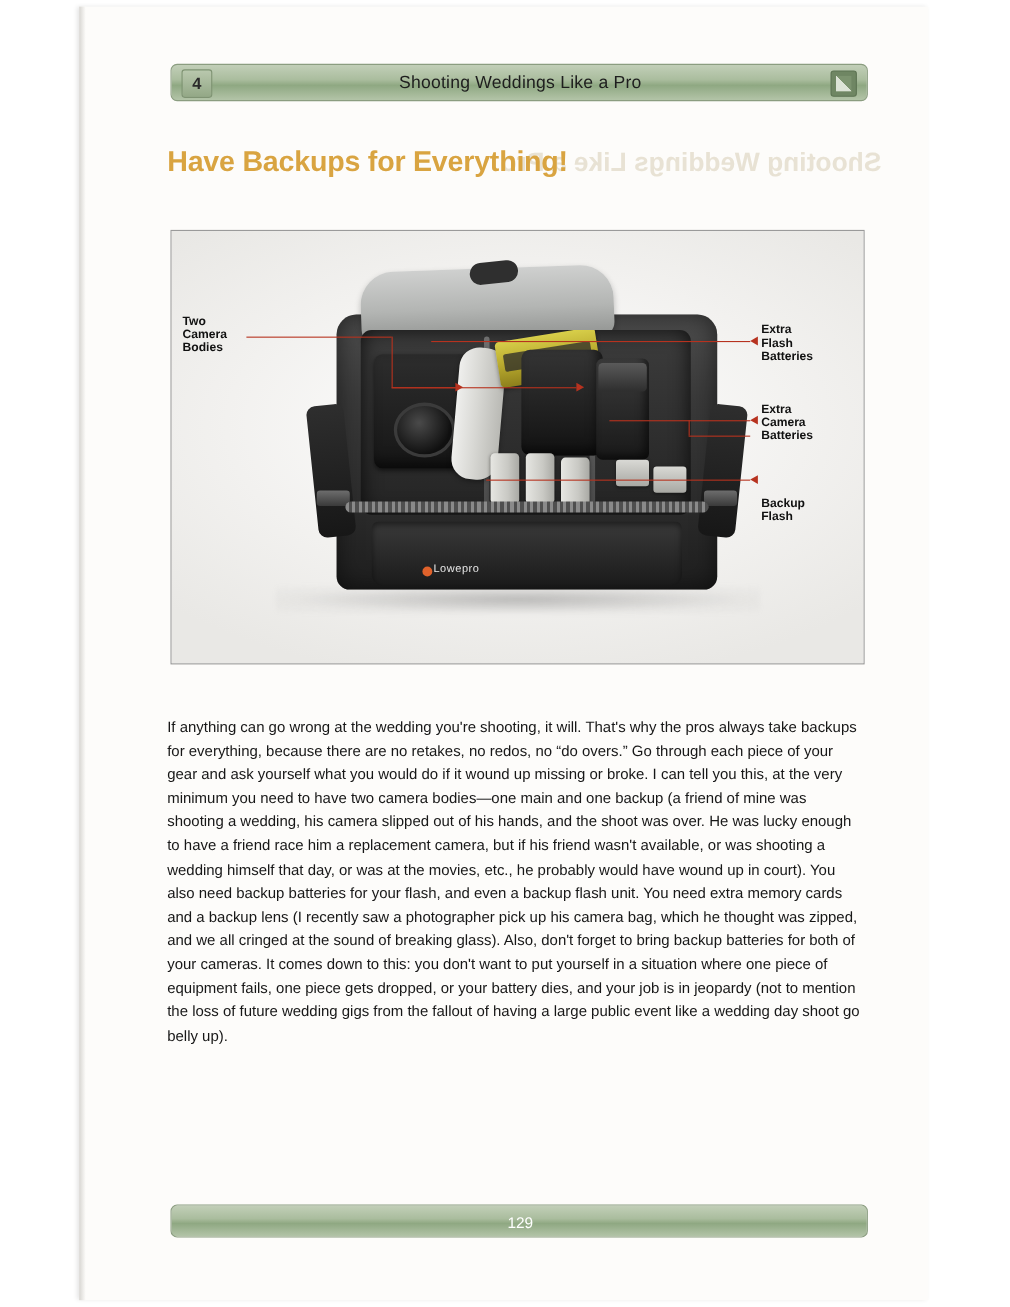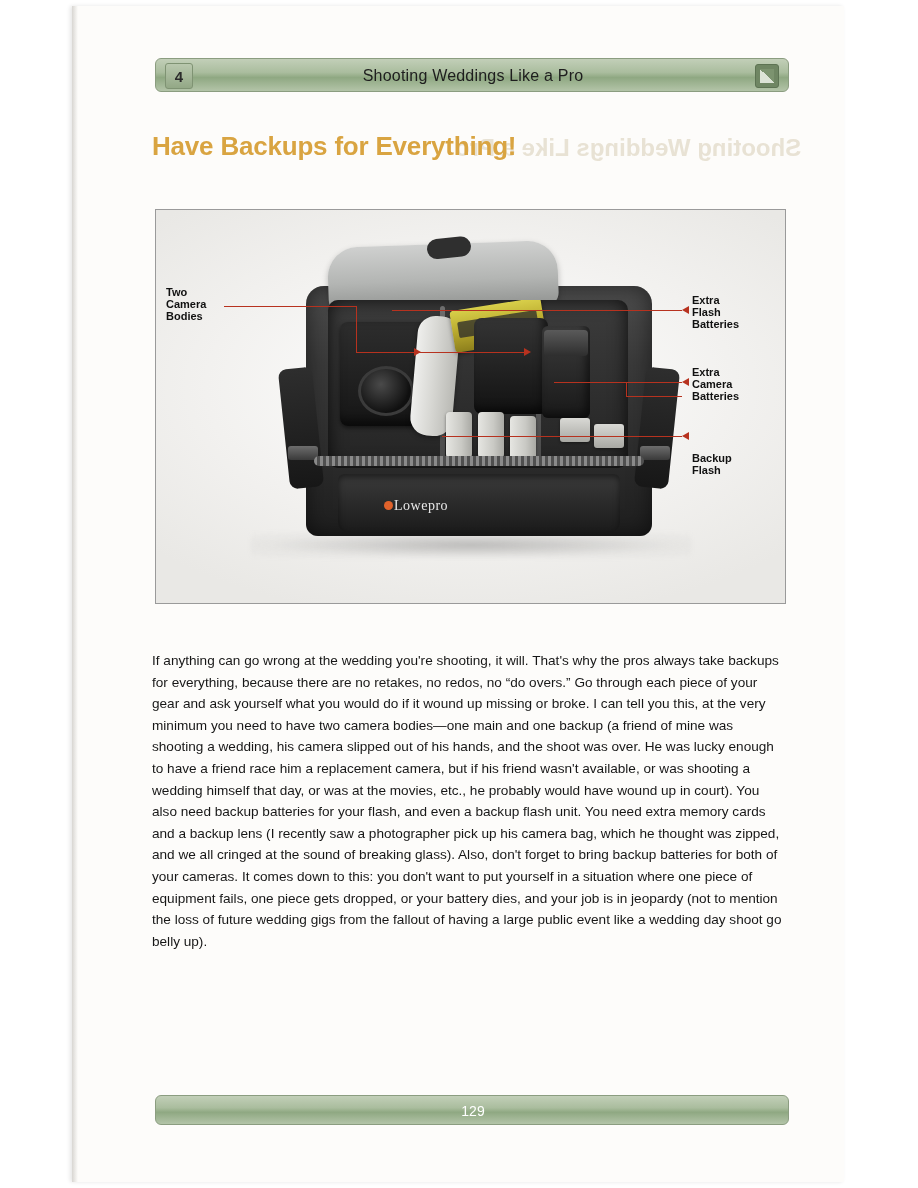--- a/index.html
+++ b/index.html
@@ -338,26 +338,26 @@
     top: 236px;
     width: 282px;
     height: 58px;
     background: linear-gradient(to bottom, #3a3a3a, #1b1b1b);
     border-radius: 6px 6px 10px 10px;
     box-shadow: inset 0 3px 6px rgba(0,0,0,0.5);
   }
   .logo {
     position: absolute;
     left: 110px;
-    top: 260px;
+    top: 274px;
     width: 78px;
     height: 16px;
     color: #e8e8e8;
-    font-size: 14px;
-    font-family: Liberation Serif, serif;
+    font-size: 10px;
+    font-family: Liberation Sans, sans-serif;
     letter-spacing: 0.5px;
   }
   .logo .dot {
     position: absolute;
     left: -10px;
     top: 3px;
     width: 9px;
     height: 9px;
     background: #e0622b;
     border-radius: 50%;

